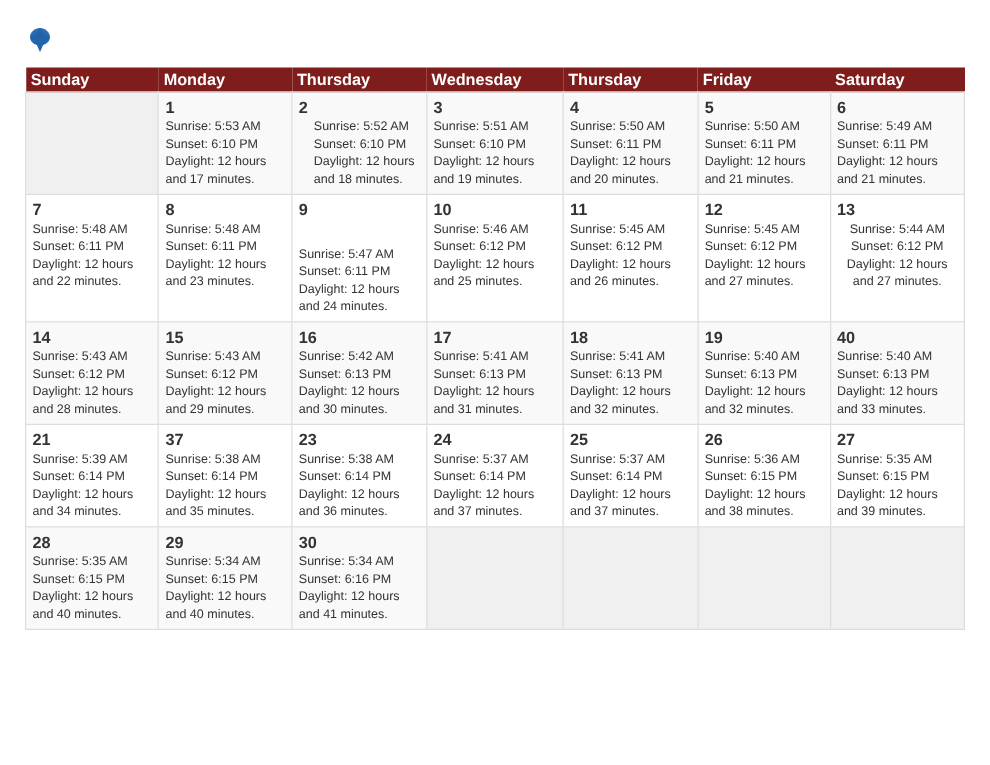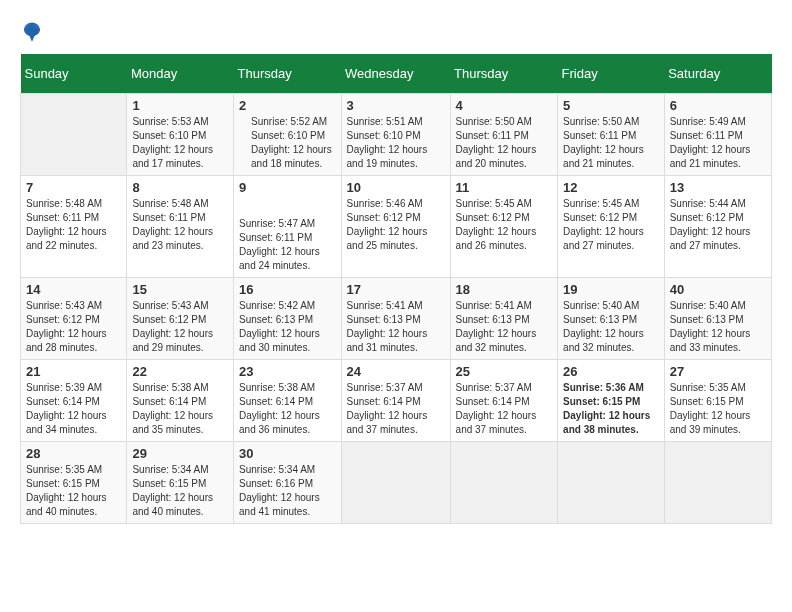--- a/index.html
+++ b/index.html
@@ -46,26 +46,26 @@
     .subtitle {
       font-size: 14px;
       color: #555;
     }
     table {
       width: 100%;
       border-collapse: collapse;
       font-size: 11px;
     }
     thead tr th {
-      background-color: #15803d;
+      background-color: #7f1d1d;
       color: #fff;
-      padding: 12px 4px;
+      padding: 2px 4px;
       text-align: left;
       font-size: 13px;
-      font-weight: normal;
+      font-weight: bold;
     }
     tbody tr td {
       vertical-align: top;
       padding: 4px 5px;
       border: 1px solid #ddd;
       background: #fff;
       width: 113px;
       min-height: 80px;
     }
     tbody tr:nth-child(odd) td {
@@ -190,21 +190,21 @@
 Daylight: 12 hours and 26 minutes.</div>
         </td>
         <td>
           <span class="day-number">12</span>
           <div class="day-info" style="white-space: pre-line;">Sunrise: 5:45 AM
 Sunset: 6:12 PM
 Daylight: 12 hours and 27 minutes.</div>
         </td>
         <td>
           <span class="day-number">13</span>
-          <div class="day-info" style="white-space: pre-line;">Sunrise: 5:44 AM
+          <div class="day-info" style="white-space: pre-line; text-align: center;">Sunrise: 5:44 AM
 Sunset: 6:12 PM
 Daylight: 12 hours and 27 minutes.</div>
         </td>
       </tr>
       <tr>
         <td>
           <span class="day-number">14</span>
           <div class="day-info" style="white-space: pre-line;">Sunrise: 5:43 AM
 Sunset: 6:12 PM
 Daylight: 12 hours and 28 minutes.</div>
@@ -247,21 +247,21 @@
         </td>
       </tr>
       <tr>
         <td>
           <span class="day-number">21</span>
           <div class="day-info" style="white-space: pre-line;">Sunrise: 5:39 AM
 Sunset: 6:14 PM
 Daylight: 12 hours and 34 minutes.</div>
         </td>
         <td>
-          <span class="day-number">22</span>
+          <span class="day-number">37</span>
           <div class="day-info" style="white-space: pre-line;">Sunrise: 5:38 AM
 Sunset: 6:14 PM
 Daylight: 12 hours and 35 minutes.</div>
         </td>
         <td>
           <span class="day-number">23</span>
           <div class="day-info" style="white-space: pre-line;">Sunrise: 5:38 AM
 Sunset: 6:14 PM
 Daylight: 12 hours and 36 minutes.</div>
         </td>
@@ -272,21 +272,21 @@
 Daylight: 12 hours and 37 minutes.</div>
         </td>
         <td>
           <span class="day-number">25</span>
           <div class="day-info" style="white-space: pre-line;">Sunrise: 5:37 AM
 Sunset: 6:14 PM
 Daylight: 12 hours and 37 minutes.</div>
         </td>
         <td>
           <span class="day-number">26</span>
-          <div class="day-info" style="white-space: pre-line; font-weight: bold;">Sunrise: 5:36 AM
+          <div class="day-info" style="white-space: pre-line;">Sunrise: 5:36 AM
 Sunset: 6:15 PM
 Daylight: 12 hours and 38 minutes.</div>
         </td>
         <td>
           <span class="day-number">27</span>
           <div class="day-info" style="white-space: pre-line;">Sunrise: 5:35 AM
 Sunset: 6:15 PM
 Daylight: 12 hours and 39 minutes.</div>
         </td>
       </tr>

